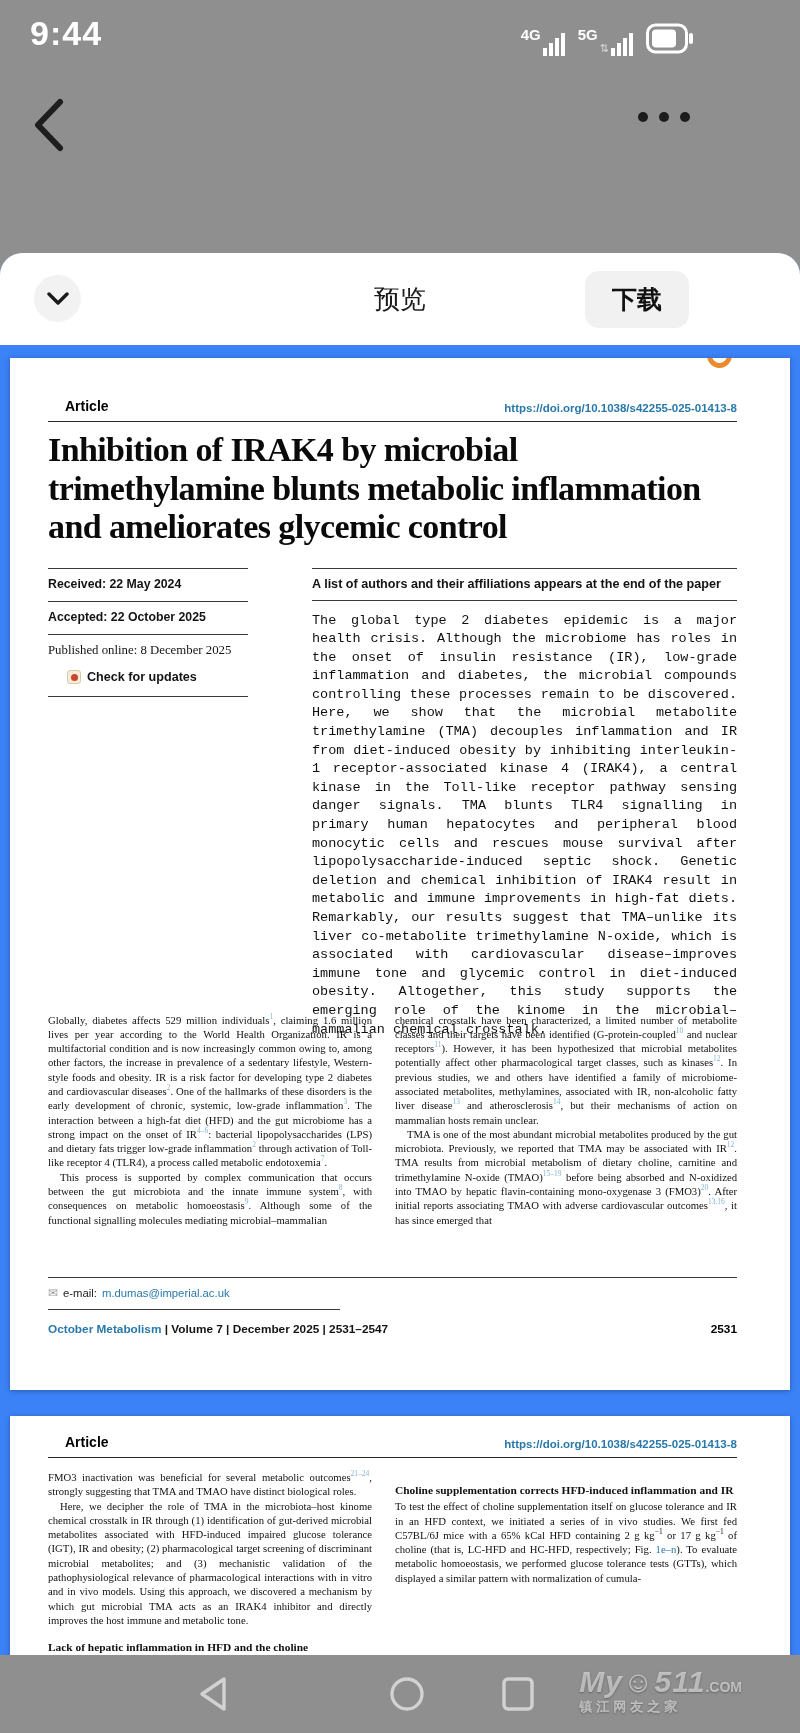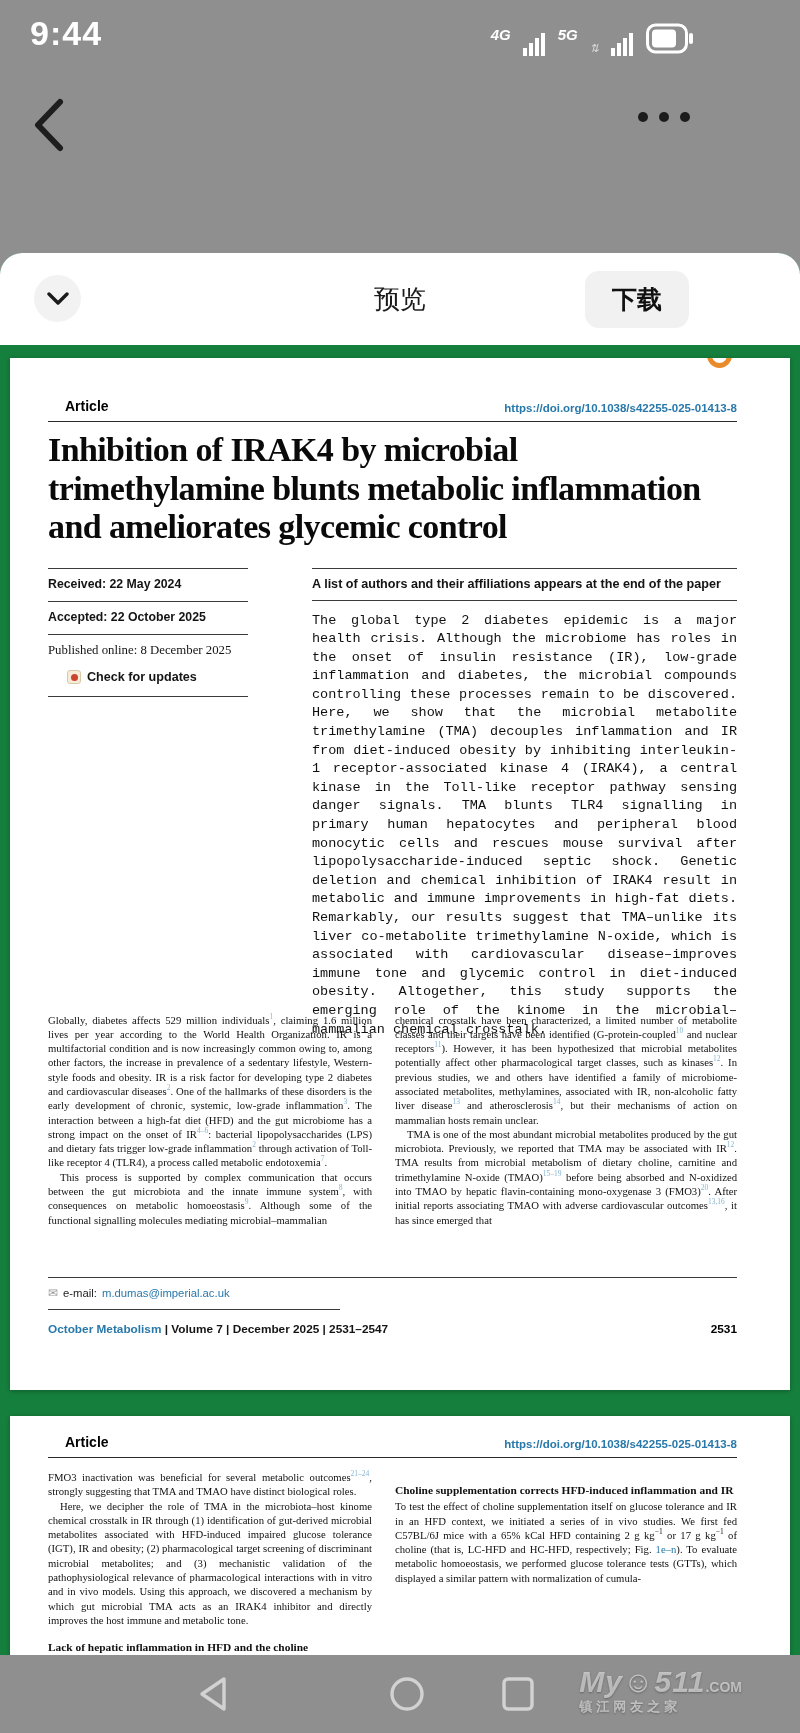--- a/index.html
+++ b/index.html
@@ -8,33 +8,33 @@
     position:relative;
     background:#8f8f8f;
     font-family:"Liberation Sans", sans-serif;
     color:#141414;
   }
 
   
   .statusbar { position:absolute; top:0; left:0; width:100%; height:90px; }
   .time { position:absolute; left:30px; top:14px; font-size:34px; font-weight:700; color:#fff; letter-spacing:1px; }
   .sysicons { position:absolute; right:106px; top:22px; display:flex; align-items:flex-end; gap:9px; }
-  .netgrp { display:flex; align-items:flex-end; gap:12px;font-style:italic; }
+  .netgrp { display:flex; align-items:flex-end; gap:2px; }
   .netlabel { color:#fff; font-size:15px; font-weight:700; line-height:1; margin-bottom:14px; }
   .updown { color:#d9d9d9; font-size:11px; margin-bottom:1px; }
 
   .navrow { position:absolute; top:90px; left:0; width:100%; height:80px; }
   .backbtn { position:absolute; left:26px; top:4px; width:44px; height:62px; cursor:pointer; }
   .menudots { position:absolute; right:110px; top:22px; display:flex; gap:11px; cursor:pointer; }
   .menudots i { width:10px; height:10px; border-radius:50%; background:#1c1c1c; }
 
   
   .sheet {
     position:absolute; top:253px; left:0; width:800px; height:1480px;
-    background:#15803d; border-radius:22px 22px 0 0; overflow:hidden;
+    background:#3b82f6; border-radius:22px 22px 0 0; overflow:hidden;
     display:flex; flex-direction:column;
   }
   .sheet-header { position:relative; height:92px; background:#ffffff; flex:none; }
   .collapse-btn {
     position:absolute; left:34px; top:22px; width:47px; height:47px; border-radius:50%;
     background:#f2f2f3; display:flex; align-items:center; justify-content:center; cursor:pointer;
   }
   .sheet-title {
     position:absolute; left:0; right:0; top:0; height:92px; display:flex;
     align-items:center; justify-content:center; font-size:26px; color:#1b1b1b; font-weight:500;

